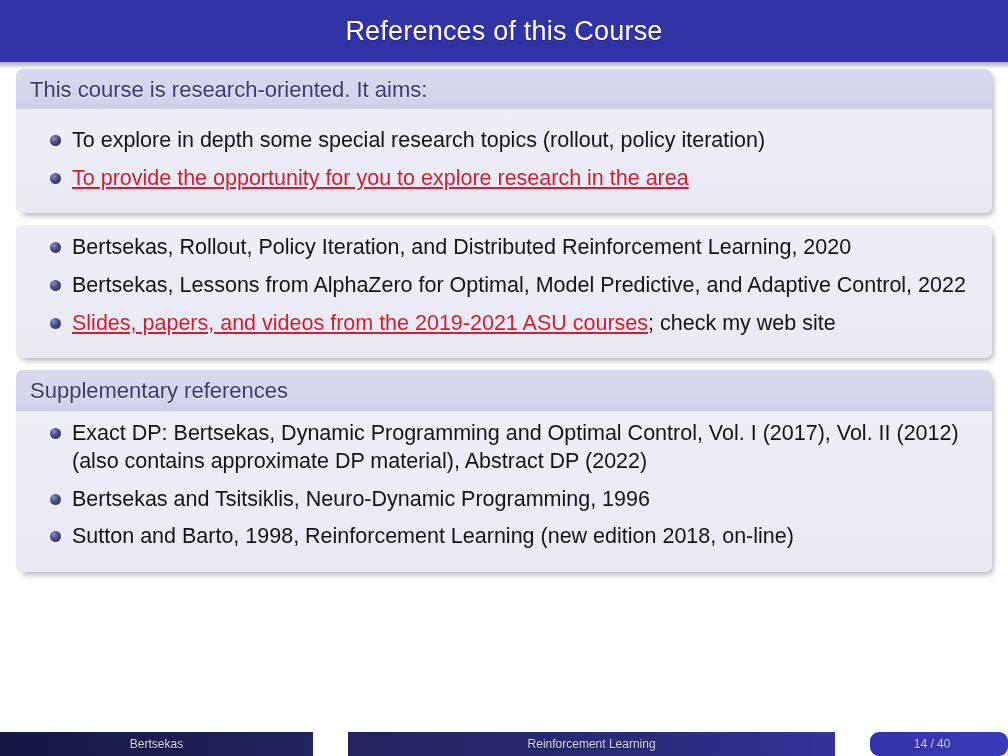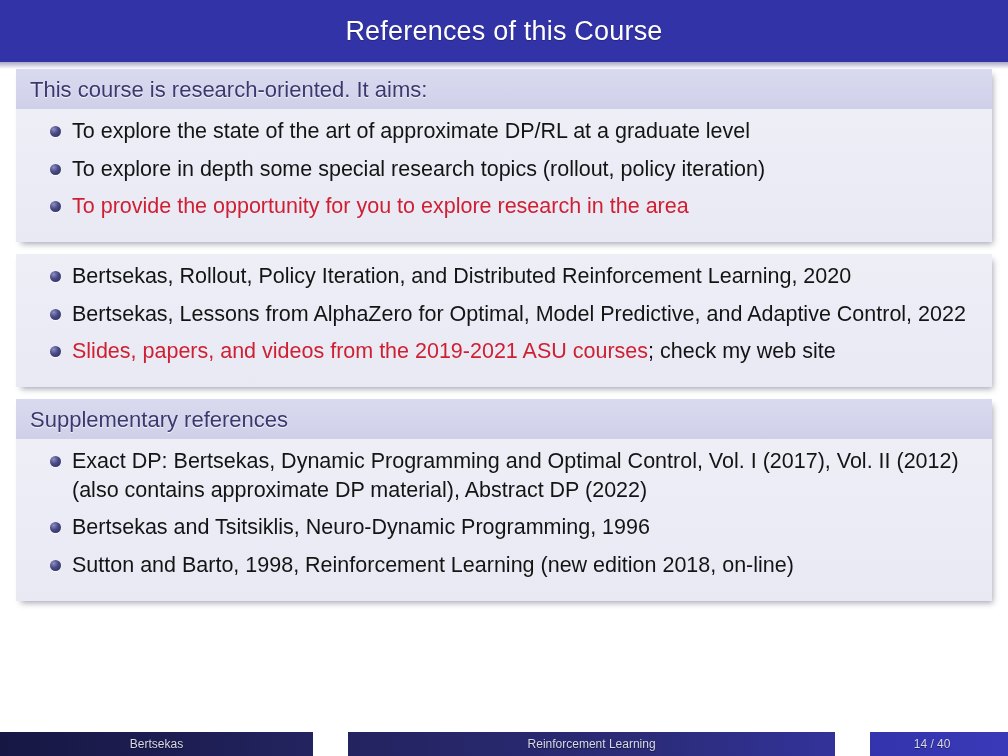--- a/index.html
+++ b/index.html
@@ -55,21 +55,21 @@
     left: 0;
     top: 69px;
     width: 1008px;
     height: 687px;
   }
 
   
   .block {
     position: relative;
     margin: 0 16px 12px 16px;
-    border-radius: 0;
+    border-radius: 7px;
     background: #ececf6;
     box-shadow: 3px 4px 6px -2px rgba(60,60,90,0.45);
     overflow: hidden;
   }
   .block-title {
     background: linear-gradient(to bottom, #d9d9ef 0%, #d4d4ec 60%, #cfcfe8 100%);
     color: #39396f;
     font-size: 22px;
     padding: 8px 14px 7px 14px;
     line-height: 1.15;
@@ -98,21 +98,21 @@
   .bullet-dot {
     position: absolute;
     left: 18px;
     top: 9px;
     width: 11px;
     height: 11px;
     border-radius: 50%;
     background: radial-gradient(circle at 33% 30%, #8f8fc4 0%, #4a4a87 42%, #2b2b55 100%);
     box-shadow: 0 1px 1px rgba(255,255,255,0.8);
   }
-  .red { color: #cf2033; }
+  .red { color: #cf2033; text-decoration: underline; }
   .blk { color: #141414; }
 
   
   #block-aims .block-body ul.bullets > li { margin-bottom: 9px; }
   #block-main .block-body ul.bullets > li { margin-bottom: 9px; }
   #block-supp .block-body ul.bullets > li { margin-bottom: 9px; }
 
   
   #block-supp { margin-bottom: 4px; }
 
@@ -144,20 +144,21 @@
   #footer-center {
     width: 52%;
     background: linear-gradient(to right, #232360 0%, #2b2b78 60%, #32329a 100%);
   }
   #footer-right {
     width: 14.6%;
     background: linear-gradient(to right, #3333ad 0%, #3a3ab8 100%);
     justify-content: flex-end;
     padding-right: 14px;
     box-sizing: border-box;
+    border-radius: 9px;
   }
   #footer .seg span { text-shadow: 0 1px 1px rgba(0,0,0,0.5); }
 </style>
 </head>
 <body>
 
 <div id="slide">
 
   <div id="titlebar">
     <div class="title-text">References of this Course</div>
@@ -165,21 +166,20 @@
   <div id="titlebar-shadow"></div>
 
   <div id="content">
 
     <div class="block" id="block-aims">
       <div class="block-title">This course is research-oriented. It aims:</div>
       <div class="block-body">
         <ul class="bullets">
           <li>
             <span class="bullet-dot"></span>
-            <span class="blk">To explore the state of the art of approximate DP/RL at a graduate level</span>
           </li>
           <li>
             <span class="bullet-dot"></span>
             <span class="blk">To explore in depth some special research topics (rollout, policy iteration)</span>
           </li>
           <li>
             <span class="bullet-dot"></span>
             <span class="red">To provide the opportunity for you to explore research in the area</span>
           </li>
         </ul>

